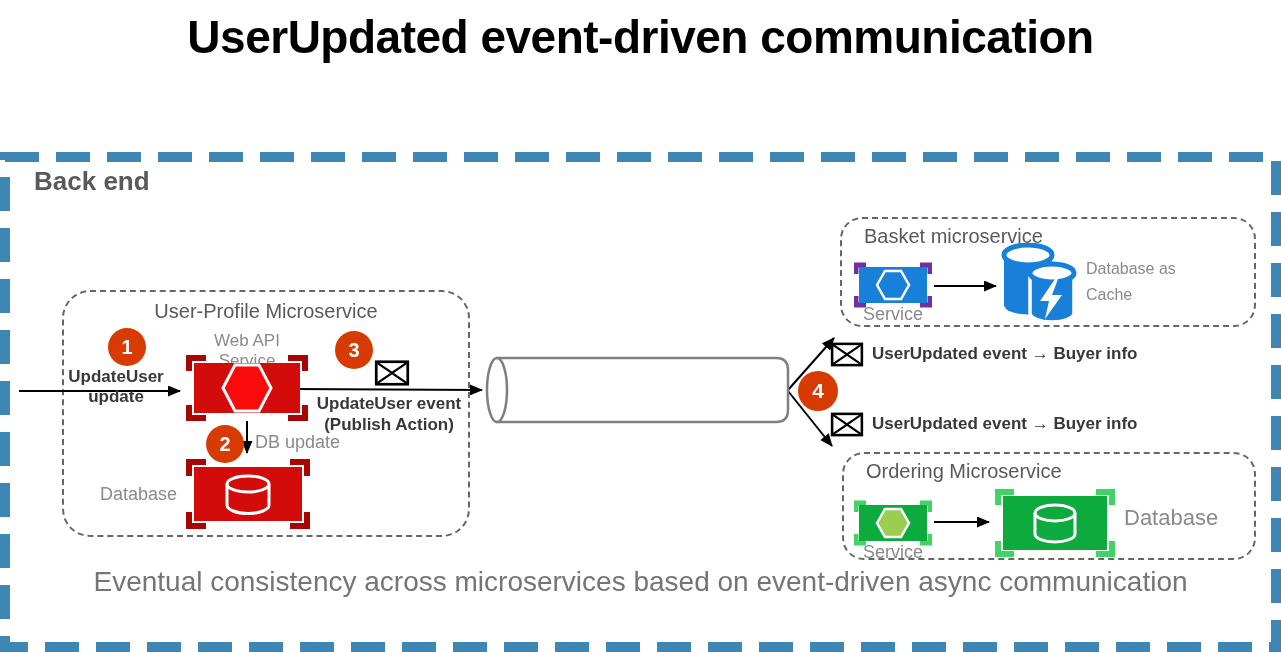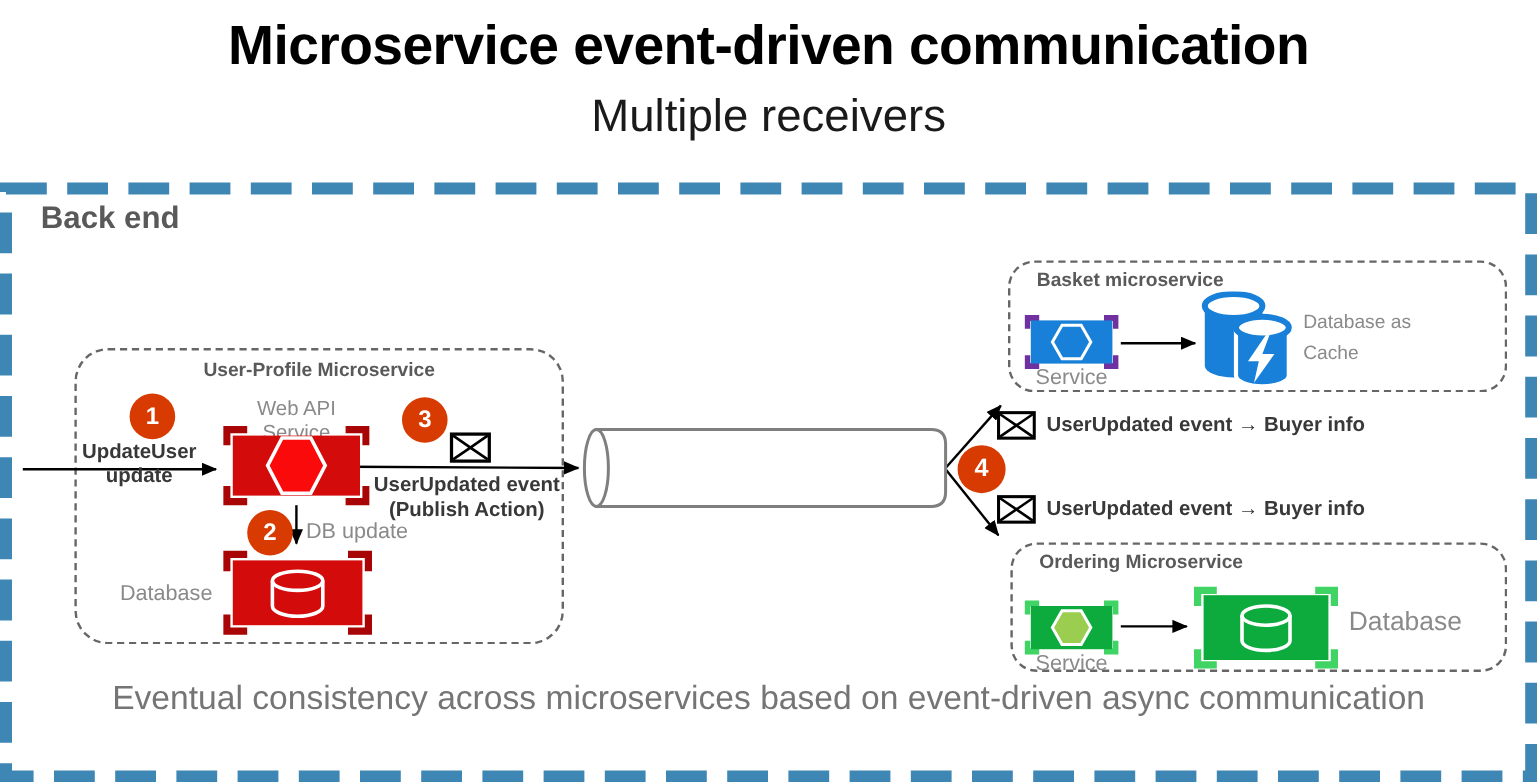--- a/index.html
+++ b/index.html
@@ -6,38 +6,37 @@
   #canvas{
     position:relative;width:1281px;height:652px;background:#fff;overflow:hidden;
     font-family:"Liberation Sans","DejaVu Sans",sans-serif;
   }
   .abs{position:absolute;}
   .center{text-align:center;}
   #title{top:10px;left:0;width:100%;font-size:46px;font-weight:bold;color:#000;letter-spacing:-0.5px;}
   #subtitle{top:76px;left:0;width:100%;font-size:38px;font-weight:300;color:#1a1a1a;}
   #backend-label{left:34px;top:166px;font-size:26px;font-weight:bold;color:var(--gray-heading);}
   .dashed-box{border:2px dashed #666;border-radius:24px;box-sizing:border-box;background:transparent;}
-  .box-title{font-size:16px;font-weight:bold;color:var(--gray-heading);}
+  .box-title{font-size:20px;font-weight:normal;color:var(--gray-heading);}
   .gray-label{color:var(--gray-label);font-weight:400;}
   .dark-label{color:var(--dark-label);font-weight:bold;font-size:17px;}
   .badge{
     background:var(--badge-orange);color:#fff;font-weight:bold;border-radius:50%;
     display:flex;align-items:center;justify-content:center;
   }
   #footer{top:566px;left:0;width:100%;font-size:28px;font-weight:300;color:var(--footer-gray);}
   svg{display:block;}
   .overlay{pointer-events:none;}
 </style>
 </head>
 <body>
 
 <div id="canvas">
 
-  <div id="title" class="abs center">Microservice event-driven communication</div>
-  <div id="subtitle" class="abs center">Multiple receivers</div>
+  <div id="title" class="abs center">UserUpdated event-driven communication</div>
 
   <svg class="abs overlay" style="left:0;top:0;" width="1281" height="652">
     <rect x="5" y="157" width="1271" height="490" fill="none" style="stroke:var(--border-blue)" stroke-width="10" stroke-dasharray="34 17"></rect>
   </svg>
   <div id="backend-label" class="abs">Back end</div>
 
   <div class="abs dashed-box" style="left:62px;top:290px;width:408px;height:247px;border-radius:28px;">
     <div class="box-title center" style="padding-top:8px;">User-Profile Microservice</div>
   </div>
 
@@ -76,21 +75,21 @@
     <rect x="8" y="9" width="106" height="50" style="fill:var(--red-main)"></rect>
     <polygon points="37,34 49,11 73,11 85,34 73,57 49,57" style="fill:var(--red-hex)" stroke="#fff" stroke-width="3"></polygon>
   </svg>
 
   <div class="badge abs" style="left:335px;top:331px;width:38px;height:38px;font-size:20px;">3</div>
   <svg class="abs" style="left:374px;top:359px;" width="36" height="28" viewBox="0 0 40 30">
     <rect x="2.5" y="2.5" width="35" height="25" fill="#fff" stroke="#000" stroke-width="3"></rect>
     <path d="M4,4 L20,15 L36,4 M4,26 L20,15 L36,26" fill="none" stroke="#000" stroke-width="2.5"></path>
   </svg>
   <div class="abs center dark-label" style="left:300px;top:393px;width:178px;line-height:21px;">
-    <span>UserUpdated event</span><br>
+    <span>UpdateUser event</span><br>
     <span>(Publish Action)</span>
   </div>
 
   <div class="badge abs" style="left:206px;top:425px;width:38px;height:38px;font-size:20px;">2</div>
   <div class="abs gray-label" style="left:255px;top:432px;font-size:18px;">DB update</div>
 
   <div class="abs gray-label" style="left:95px;top:484px;width:82px;font-size:18px;text-align:right;">Database</div>
   <svg class="abs" style="left:186px;top:458px;" width="124" height="72" viewBox="0 0 124 72">
     <path d="M3,18 V4 H20 M104,4 H121 V18 M121,54 V68 H104 M20,68 H3 V54" fill="none" style="stroke:var(--red-bracket)" stroke-width="6"></path>
     <rect x="8" y="9" width="108" height="54" style="fill:var(--red-main)"></rect>

